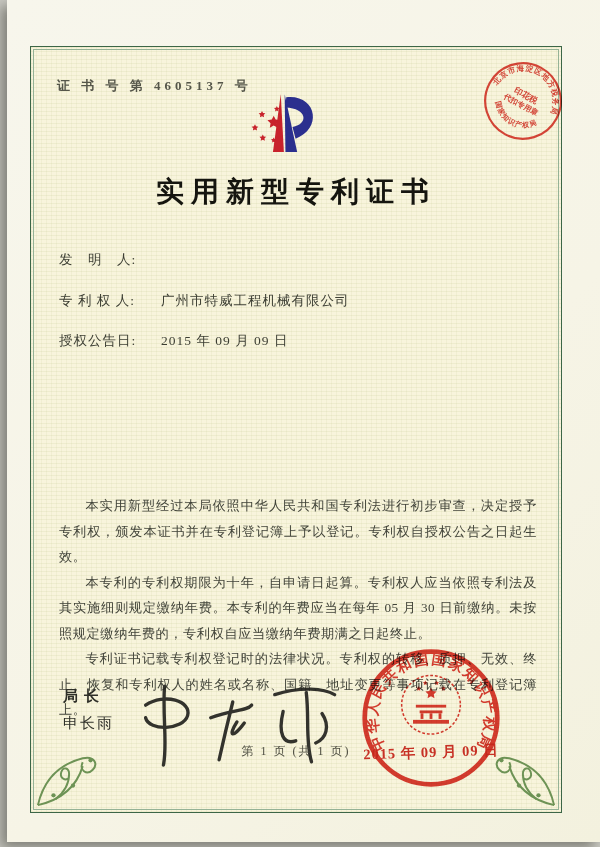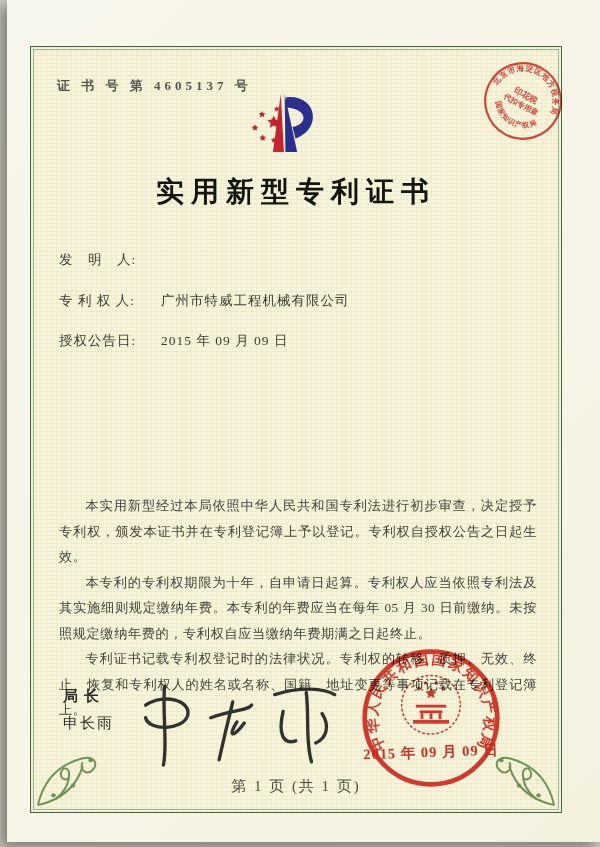--- a/index.html
+++ b/index.html
@@ -47,22 +47,22 @@
   .officer .name{font-size:15px;letter-spacing:2px;font-weight:400;}
   .signature{position:absolute;left:102px;top:628px;width:210px;height:96px;}
   .seal{position:absolute;left:329px;top:600px;width:142px;height:142px;opacity:.9;mix-blend-mode:multiply;}
   .seal-date{
     position:absolute;left:320px;top:696px;width:160px;text-align:center;
     color:#c5271c;font-weight:700;font-size:14.5px;letter-spacing:1px;
     transform:rotate(-2deg);opacity:.95;
   }
   .stamp{position:absolute;left:450px;top:12px;width:84px;height:84px;transform:rotate(28deg);opacity:.85;mix-blend-mode:multiply;}
   .footer{
-    position:absolute;left:0;top:730px;width:100%;text-align:center;
-    font-size:15px;color:#4c4c40;letter-spacing:2px;
+    position:absolute;left:0;top:696px;width:100%;text-align:center;
+    font-size:12px;color:#4c4c40;letter-spacing:2px;
   }
   .ornament{position:absolute;width:78px;height:78px;}
   .ornament.br{right:3px;bottom:3px;}
   .ornament.bl{left:3px;bottom:3px;transform:scaleX(-1);}
   .hiddendefs{position:absolute;width:0;height:0;}
 </style>
 </head>
 <body>
 
 <svg class="hiddendefs" aria-hidden="true">

